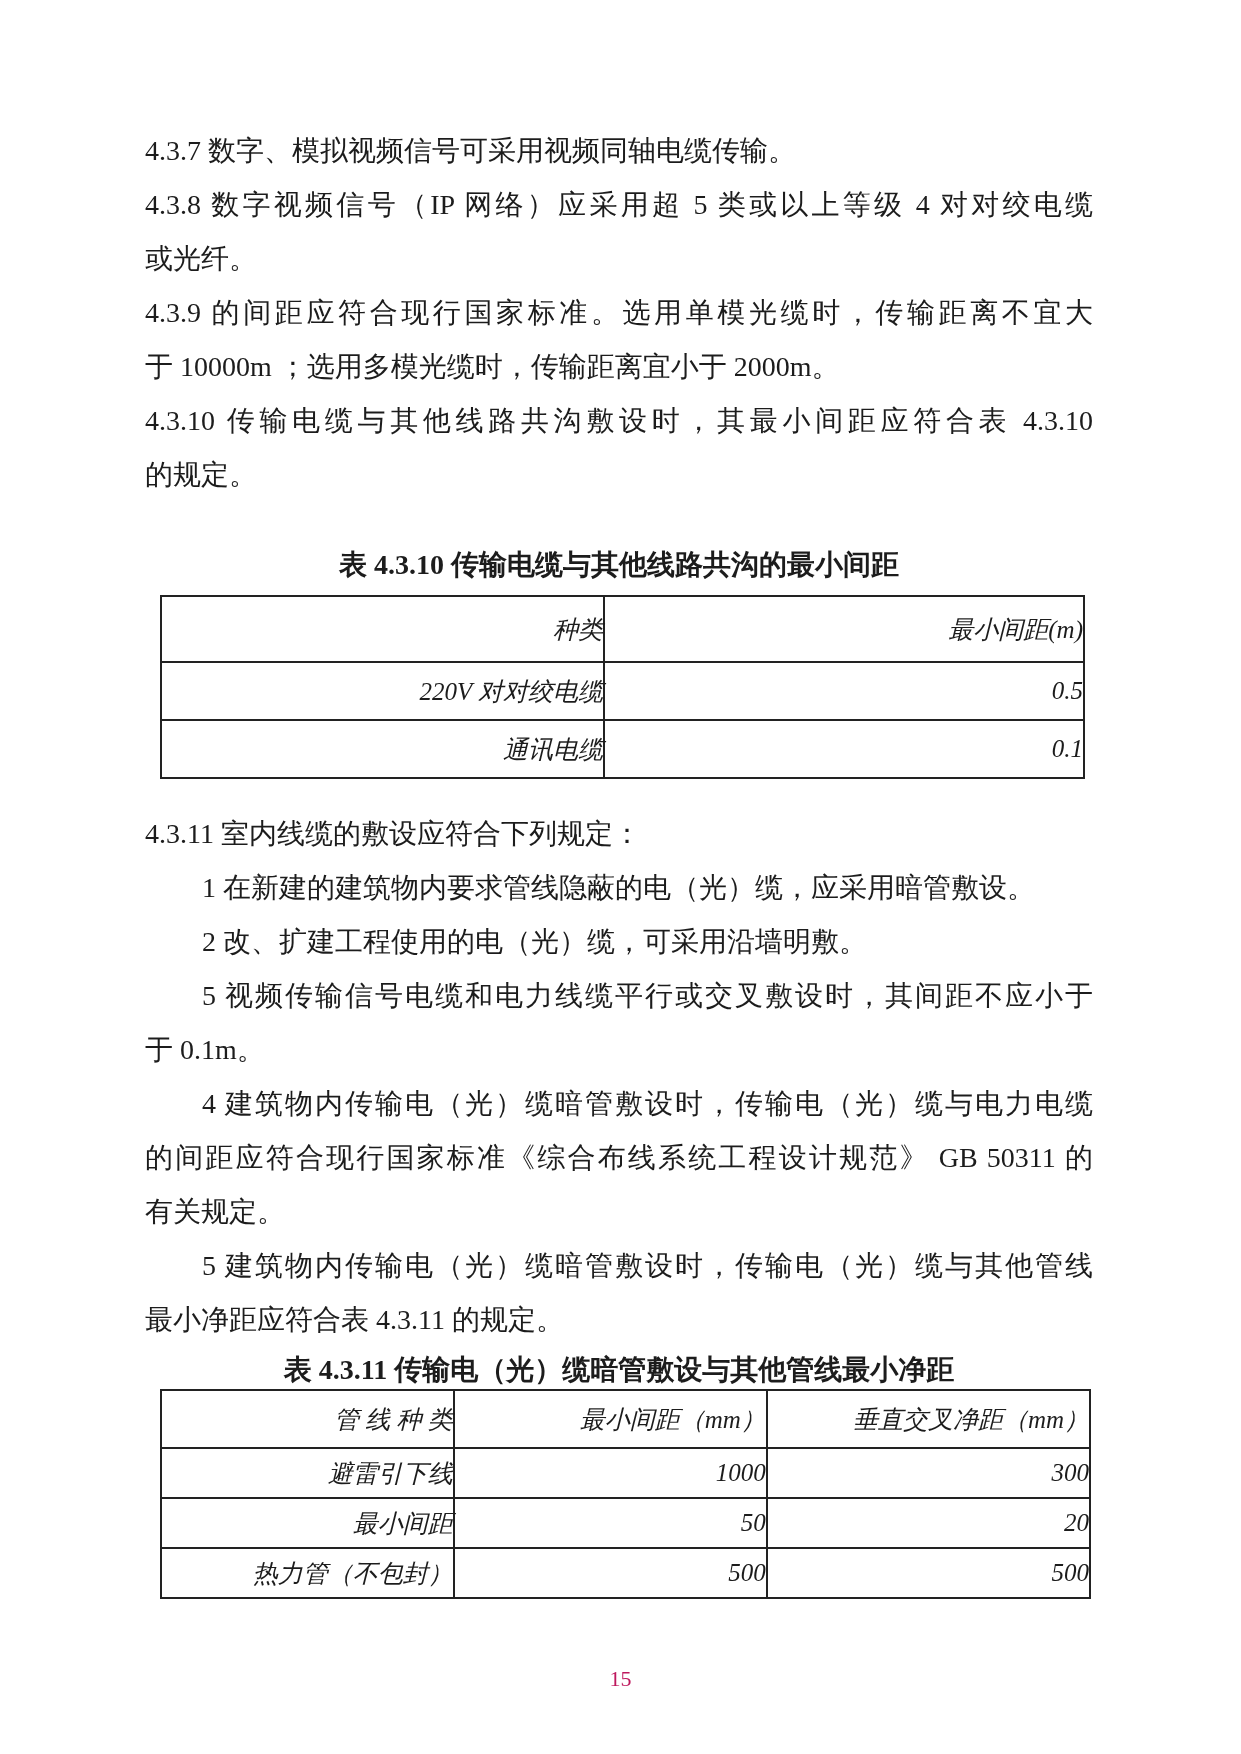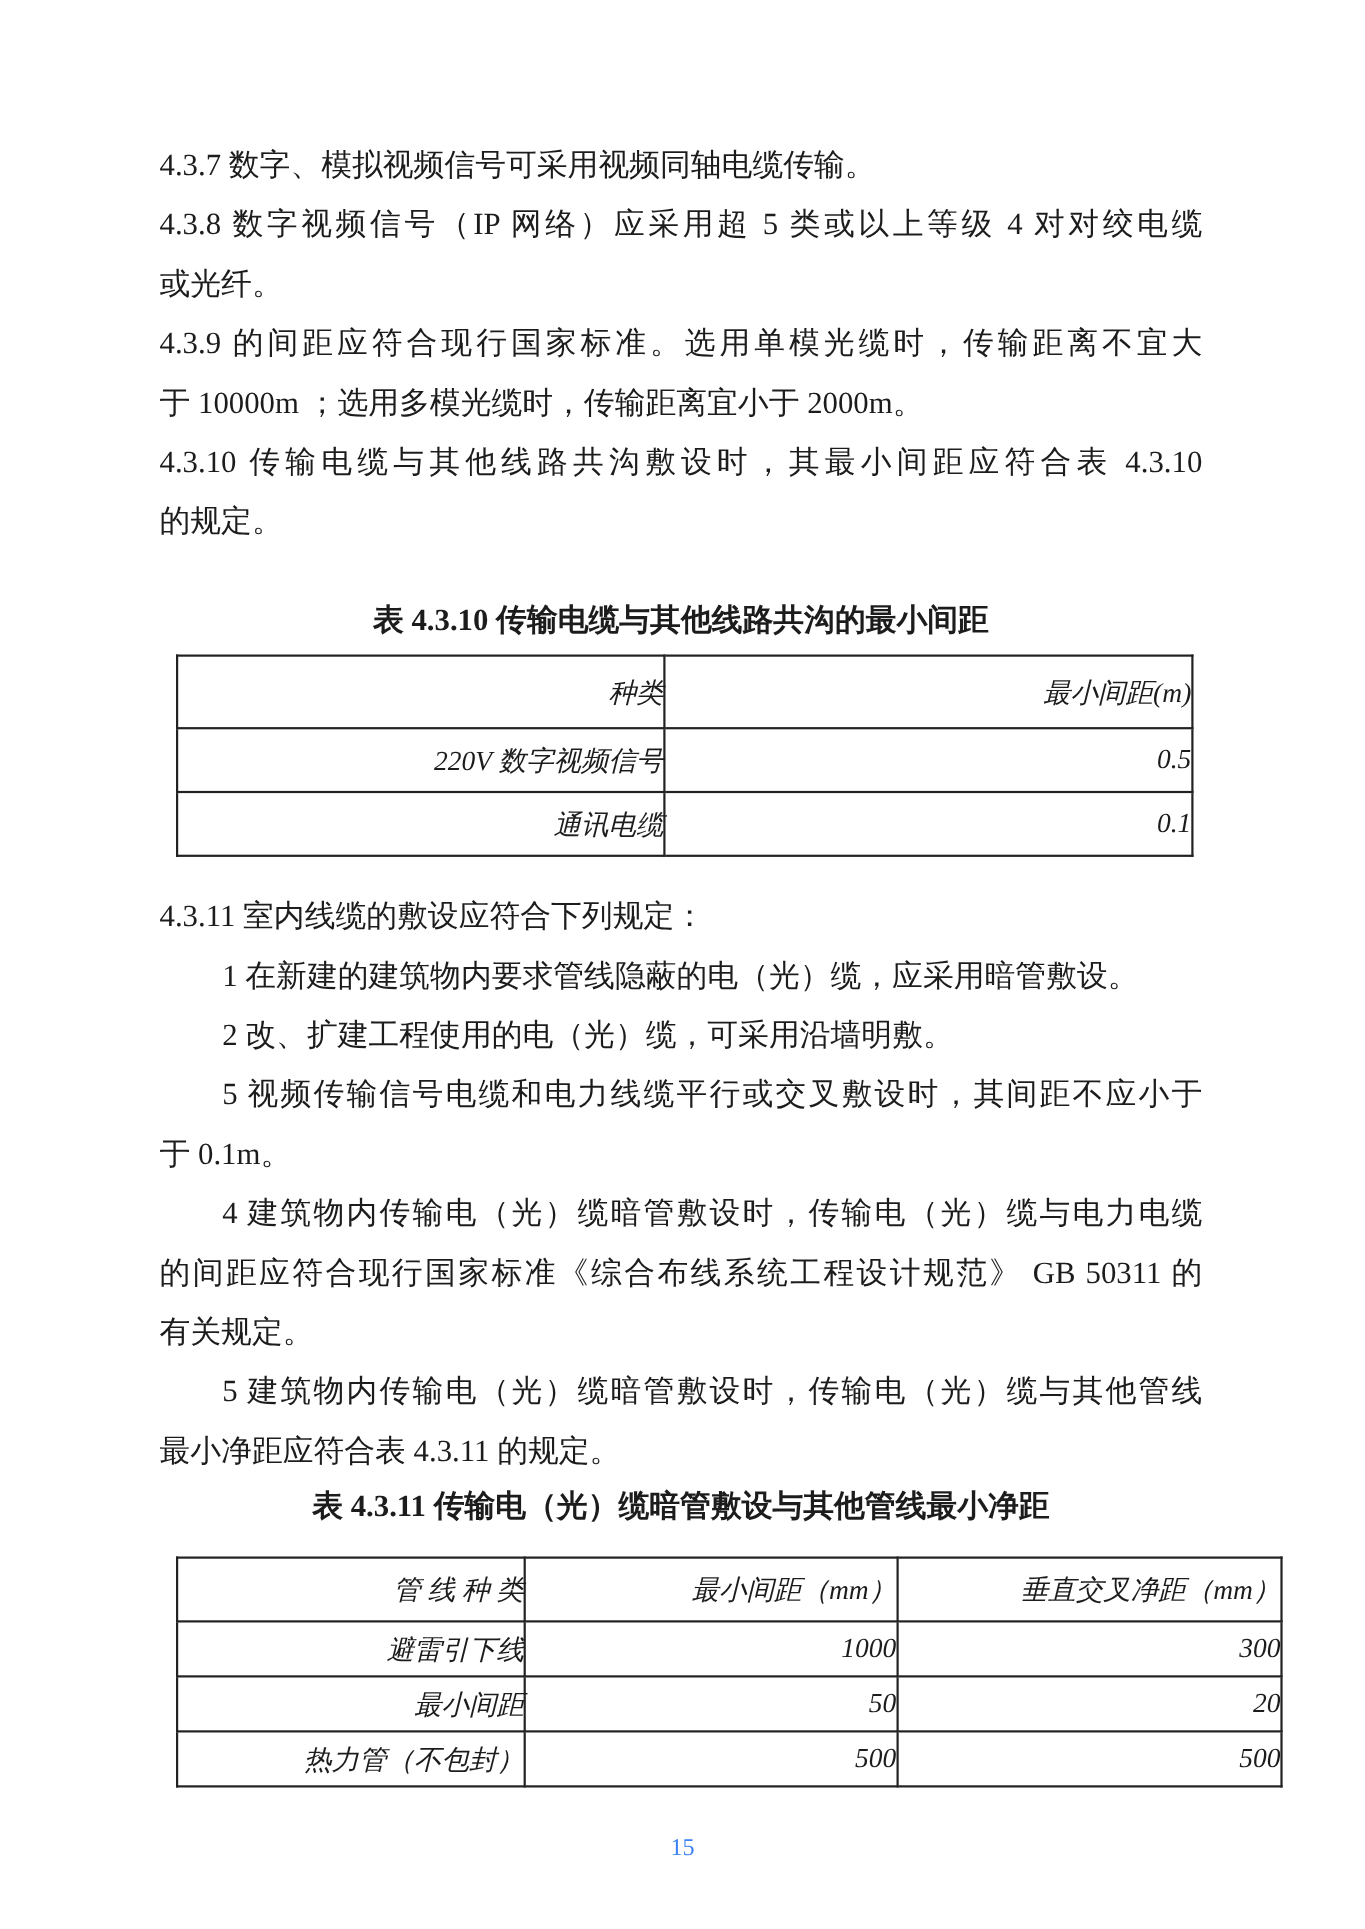--- a/index.html
+++ b/index.html
@@ -39,21 +39,21 @@
   }
   .table-title.second { margin-top: 4px; line-height: 38px; }
 
   table.doc-table {
     border-collapse: collapse;
     table-layout: fixed;
     margin-left: 15px;
     margin-top: 12px;
     width: 925px;
   }
-  table.doc-table.second { width: 1006px; margin-top: 26px; padding-left: 44px; }
+  table.doc-table.second { width: 931px; margin-top: 0; padding-left: 44px; }
   table.doc-table td {
     border: 2px solid #222222;
     text-align: right;
     vertical-align: middle;
     font-size: 25px;
     padding: 0;
     font-style: italic;
   }
   table.doc-table.first td.hdr { height: 64px; }
   table.doc-table.first td.cell { height: 56px; }
@@ -62,21 +62,21 @@
 
   .gap-before-4311 { margin-top: 28px; }
 
   .footer {
     position: absolute;
     left: 0;
     top: 1666px;
     width: 1241px;
     text-align: center;
     font-size: 22px;
-    color: #3b82f6;
+    color: #be185d;
   }
 </style>
 </head>
 <body>
 
 <div class="page">
   <div class="content">
 
     <p class="para">
       <span class="line last">4.3.7 数字、模拟视频信号可采用视频同轴电缆传输。</span>
@@ -99,21 +99,21 @@
 
     <div class="table-title">表 4.3.10 传输电缆与其他线路共沟的最小间距</div>
 
     <table class="doc-table first">
       <tbody>
         <tr>
           <td class="hdr" style="width:48%">种类</td>
           <td class="hdr" style="width:52%">最小间距(m)</td>
         </tr>
         <tr>
-          <td class="cell">220V 数字视频信号</td>
+          <td class="cell">220V 对对绞电缆</td>
           <td class="cell">0.5</td>
         </tr>
         <tr>
           <td class="cell">通讯电缆</td>
           <td class="cell">0.1</td>
         </tr>
       </tbody>
     </table>
 
     <p class="para gap-before-4311">

